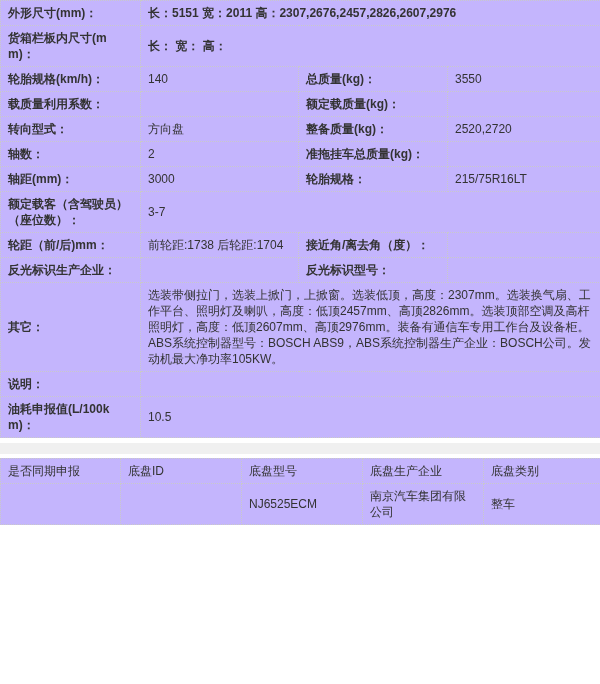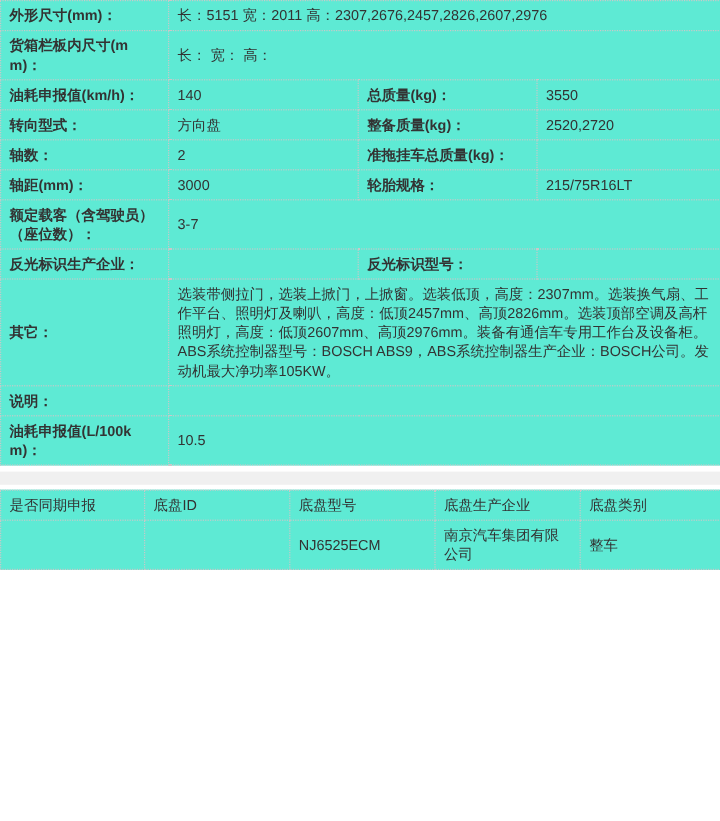--- a/index.html
+++ b/index.html
@@ -7,34 +7,34 @@
     width:600px;
     background:#ffffff;
     font-family:"Liberation Sans","DejaVu Sans",sans-serif;
     font-size:12px;
     color:#333333;
   }
   table {
     width:600px;
     border-collapse:collapse;
     table-layout:fixed;
-    background:#5eead4;
+    background:#c4b5fd;
   }
   td, th {
     border:1px dotted #c9c9c9;
     padding:4px 7px;
     line-height:16px;
     vertical-align:middle;
     text-align:left;
     word-break:break-all;
     overflow:hidden;
   }
   th { font-weight:normal; }
   td.label { font-weight:bold; }
-  td.bold { font-weight:normal; }
+  td.bold { font-weight:bold; }
   td:empty::after { content:"\00a0"; }
   .spacer {
     height:11px;
     background:#f0f0f0;
     margin:5px 0 4px 0;
   }
 </style>
 </head>
 <body>
 
@@ -48,24 +48,30 @@
   <tbody>
       <tr>
         <td class="label">外形尺寸(mm)：</td>
         <td class="bold" colspan="3">长：5151 宽：2011 高：2307,2676,2457,2826,2607,2976</td>
       </tr>
       <tr>
         <td class="label">货箱栏板内尺寸(mm)：</td>
         <td class="bold" colspan="3">长： 宽： 高：</td>
       </tr>
       <tr>
-        <td class="label">油耗申报值(km/h)：</td>
+        <td class="label">轮胎规格(km/h)：</td>
         <td>140</td>
         <td class="label">总质量(kg)：</td>
         <td>3550</td>
+      </tr>
+      <tr>
+        <td class="label">载质量利用系数：</td>
+        <td></td>
+        <td class="label">额定载质量(kg)：</td>
+        <td></td>
       </tr>
       <tr>
         <td class="label">转向型式：</td>
         <td>方向盘</td>
         <td class="label">整备质量(kg)：</td>
         <td>2520,2720</td>
       </tr>
       <tr>
         <td class="label">轴数：</td>
         <td>2</td>
@@ -74,20 +80,26 @@
       </tr>
       <tr>
         <td class="label">轴距(mm)：</td>
         <td>3000</td>
         <td class="label">轮胎规格：</td>
         <td>215/75R16LT</td>
       </tr>
       <tr>
         <td class="label">额定载客（含驾驶员）（座位数）：</td>
         <td colspan="3">3-7</td>
+      </tr>
+      <tr>
+        <td class="label">轮距（前/后)mm：</td>
+        <td>前轮距:1738 后轮距:1704</td>
+        <td class="label">接近角/离去角（度）：</td>
+        <td></td>
       </tr>
       <tr>
         <td class="label">反光标识生产企业：</td>
         <td></td>
         <td class="label">反光标识型号：</td>
         <td></td>
       </tr>
       <tr>
         <td class="label">其它：</td>
         <td colspan="3">选装带侧拉门，选装上掀门，上掀窗。选装低顶，高度：2307mm。选装换气扇、工作平台、照明灯及喇叭，高度：低顶2457mm、高顶2826mm。选装顶部空调及高杆照明灯，高度：低顶2607mm、高顶2976mm。装备有通信车专用工作台及设备柜。ABS系统控制器型号：BOSCH ABS9，ABS系统控制器生产企业：BOSCH公司。发动机最大净功率105KW。</td>

